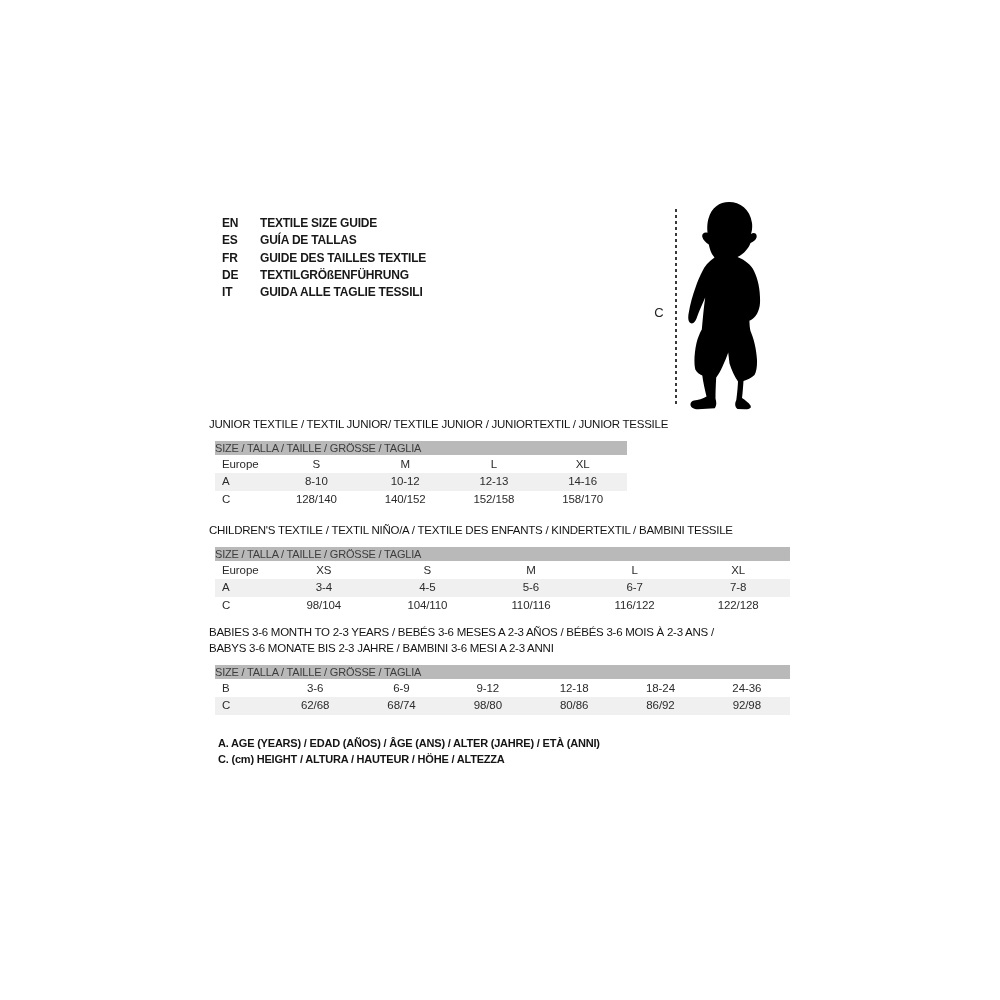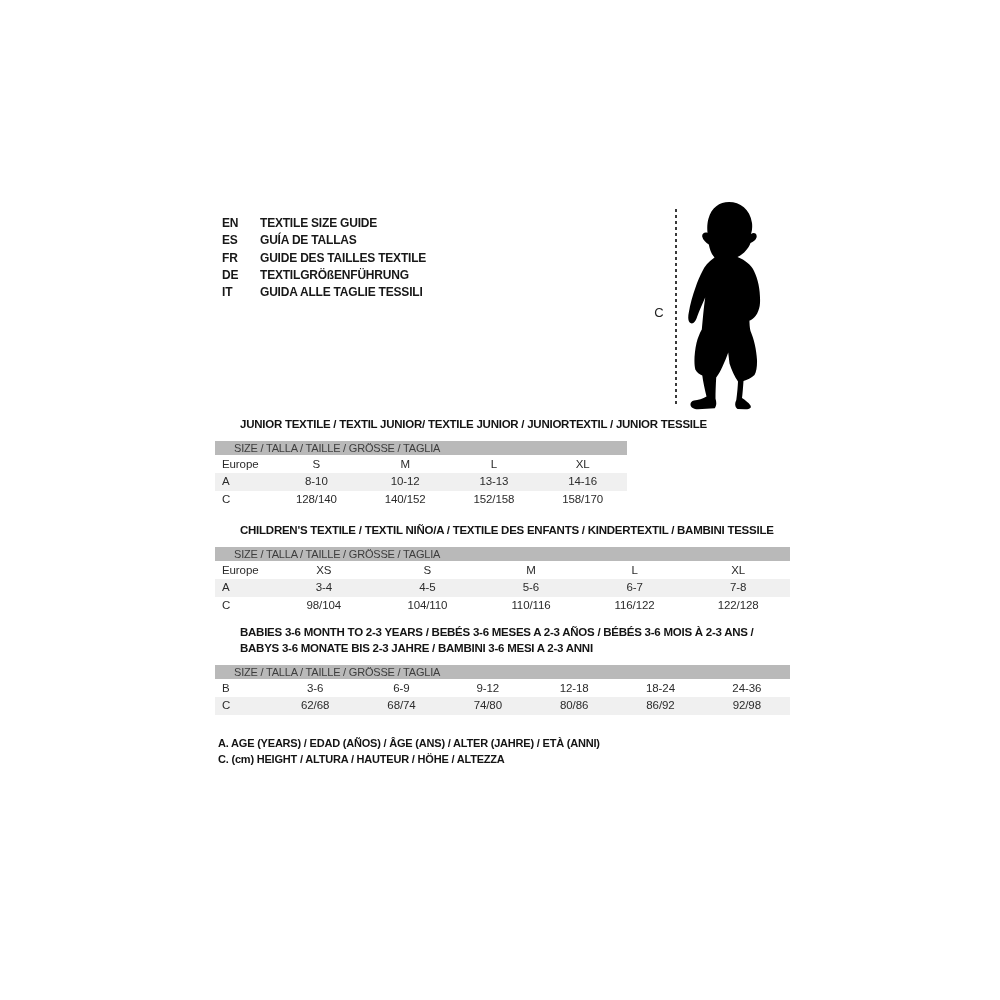--- a/index.html
+++ b/index.html
@@ -12,30 +12,30 @@
   .lang-row{display:flex;height:17.3px;line-height:17.3px;}
   .lang-code{width:38px;font-size:12px;font-weight:700;letter-spacing:-0.2px;color:#181818;}
   .lang-label{font-size:12px;font-weight:700;letter-spacing:-0.2px;color:#181818;white-space:nowrap;text-align:center;}
   
   .dashed-line{position:absolute;left:675px;top:209px;width:2px;height:198px;
     background:repeating-linear-gradient(to bottom,#3a3a3a 0 3px,transparent 3px 6px);}
   .figure-label{position:absolute;left:649px;top:305px;width:20px;text-align:center;
     font-size:13px;font-weight:400;color:#222;}
   .toddler{position:absolute;left:686px;top:199px;width:88px;height:212px;}
   
-  .table-title{position:absolute;left:240px;font-size:11.5px;font-weight:700;
+  .table-title{position:absolute;left:209px;font-size:11.5px;font-weight:400;
     letter-spacing:-0.25px;color:#141414;line-height:16px;white-space:nowrap;}
   .tt1{top:416px;} .tt2{top:522px;} .tt3{top:624px;}
   
   .size-table{position:absolute;}
   .t1{left:215px;top:441px;width:412px;}
   .t2{left:215px;top:547px;width:575px;}
   .t3{left:215px;top:665px;width:575px;}
   .thead{height:13.5px;line-height:14px;background:#b9b9b9;color:#3d3d3d;
-    font-size:11px;letter-spacing:-0.2px;padding-left:19px;margin-bottom:1px;
+    font-size:11px;letter-spacing:-0.2px;padding-left:0;margin-bottom:1px;
     box-sizing:border-box;white-space:nowrap;}
   .trow{display:flex;height:17.5px;line-height:17.5px;font-size:11.5px;
     letter-spacing:-0.1px;color:#2b2b2b;}
   .trow.shaded{background:#f0f0f0;}
   .row-label{width:57px;padding-left:7px;box-sizing:border-box;text-align:left;}
   .cell{flex:1;text-align:center;}
   
   .legend{position:absolute;left:218px;top:736px;}
   .legend-line{font-size:11px;font-weight:700;letter-spacing:-0.2px;color:#141414;
     line-height:15.6px;white-space:nowrap;}
@@ -116,21 +116,21 @@
         <span class="row-label">Europe</span>
         <span class="cell">S</span>
         <span class="cell">M</span>
         <span class="cell">L</span>
         <span class="cell">XL</span>
       </div>
       <div class="trow shaded">
         <span class="row-label">A</span>
         <span class="cell">8-10</span>
         <span class="cell">10-12</span>
-        <span class="cell">13-13</span>
+        <span class="cell">12-13</span>
         <span class="cell">14-16</span>
       </div>
       <div class="trow">
         <span class="row-label">C</span>
         <span class="cell">128/140</span>
         <span class="cell">140/152</span>
         <span class="cell">152/158</span>
         <span class="cell">158/170</span>
       </div>
     </div>
@@ -178,21 +178,21 @@
         <span class="cell">6-9</span>
         <span class="cell">9-12</span>
         <span class="cell">12-18</span>
         <span class="cell">18-24</span>
         <span class="cell">24-36</span>
       </div>
       <div class="trow shaded">
         <span class="row-label">C</span>
         <span class="cell">62/68</span>
         <span class="cell">68/74</span>
-        <span class="cell">74/80</span>
+        <span class="cell">98/80</span>
         <span class="cell">80/86</span>
         <span class="cell">86/92</span>
         <span class="cell">92/98</span>
       </div>
     </div>
 
   <div class="legend">
       <div class="legend-line">A. AGE (YEARS) / EDAD (AÑOS) / ÂGE (ANS) / ALTER (JAHRE) / ETÀ (ANNI)</div>
       <div class="legend-line">C. (cm) HEIGHT / ALTURA / HAUTEUR / HÖHE / ALTEZZA</div>
     </div>

